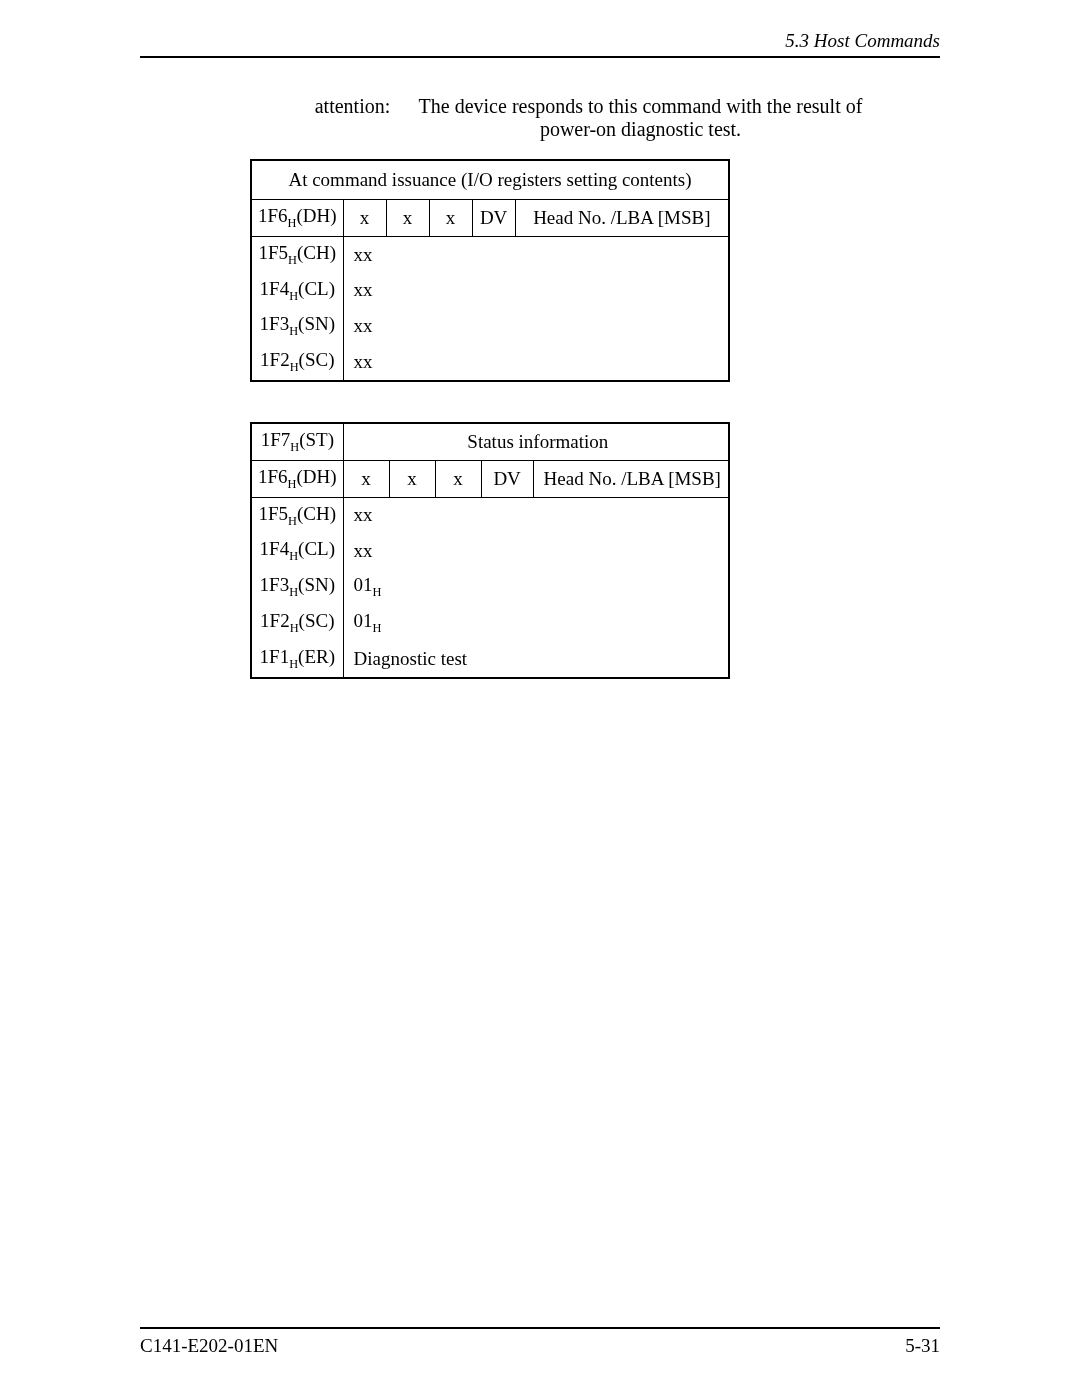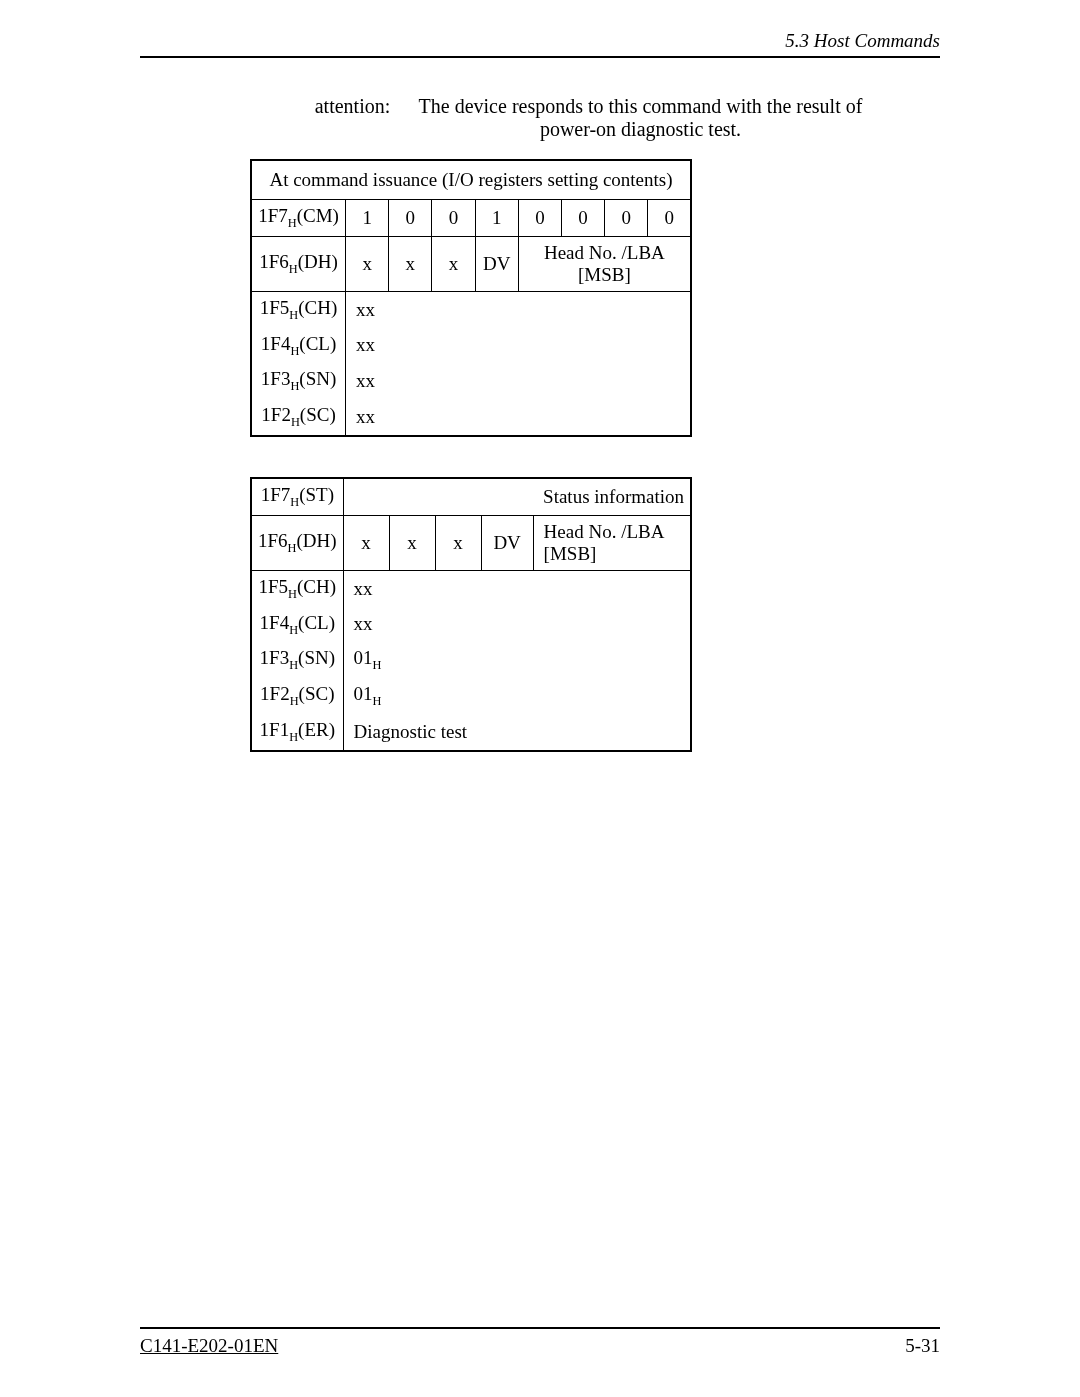--- a/index.html
+++ b/index.html
@@ -38,21 +38,21 @@
     .attention-block .text {
       display: inline-block;
       width: 480px;
       vertical-align: top;
     }
     .reg-table {
       border: 2px solid #000;
       border-collapse: collapse;
       margin-left: 110px;
       margin-bottom: 40px;
-      width: 442px;
+      width: 480px;
       font-size: 19px;
     }
     .reg-table .title-row td {
       border-bottom: 1.5px solid #000;
       padding: 8px 6px;
       text-align: center;
     }
     .reg-table td {
       padding: 5px 6px;
       vertical-align: middle;
@@ -69,21 +69,21 @@
     }
     .reg-table .bit {
       width: 43px;
       text-align: center;
       border-left: 1px solid #000;
     }
     .reg-table .first-bit {
       border-left: 1.5px solid #000;
     }
     .reg-table .merged {
-      text-align: right;
+      text-align: center;
       padding-left: 10px;
       border-left: 1.5px solid #000;
     }
     .reg-table .head-col {
       border-left: 1px solid #000;
       text-align: center;
     }
     .reg-table .xx-cell {
       border-left: 1.5px solid #000;
       padding-left: 10px;
@@ -93,21 +93,20 @@
       vertical-align: sub;
     }
     .footer {
       position: absolute;
       bottom: 40px;
       left: 140px;
       right: 140px;
       border-top: 2px solid #000;
       padding-top: 6px;
       font-size: 19px;
-      text-decoration: underline;
     }
     .footer .right {
       float: right;
       margin-left: 48px;
     }
   </style>
 </head>
 <body>
 
 <div class="header-line">
@@ -116,31 +115,20 @@
 
 <div class="attention-block">
   <span class="label">attention:</span>
   <span class="text">The device responds to this command with the result of power-on diagnostic test.</span>
 </div>
 
 <table class="reg-table">
   <tbody>
       <tr class="title-row">
     <td colspan="9">At command issuance (I/O registers setting contents)</td>
-  </tr>
-  <tr class="cm-row">
-    <td class="reg-label"><span>1F7</span><sub>H</sub><span>(CM)</span></td>
-    <td class="bit first-bit">1</td>
-    <td class="bit">0</td>
-    <td class="bit">0</td>
-    <td class="bit">1</td>
-    <td class="bit">0</td>
-    <td class="bit">0</td>
-    <td class="bit">0</td>
-    <td class="bit">0</td>
   </tr>
   <tr class="dh-row">
     <td class="reg-label"><span>1F6</span><sub>H</sub><span>(DH)</span></td>
     <td class="bit first-bit">x</td>
     <td class="bit">x</td>
     <td class="bit">x</td>
     <td class="bit">DV</td>
     <td class="head-col" colspan="4">Head No. /LBA [MSB]</td>
   </tr>
   <tr>

